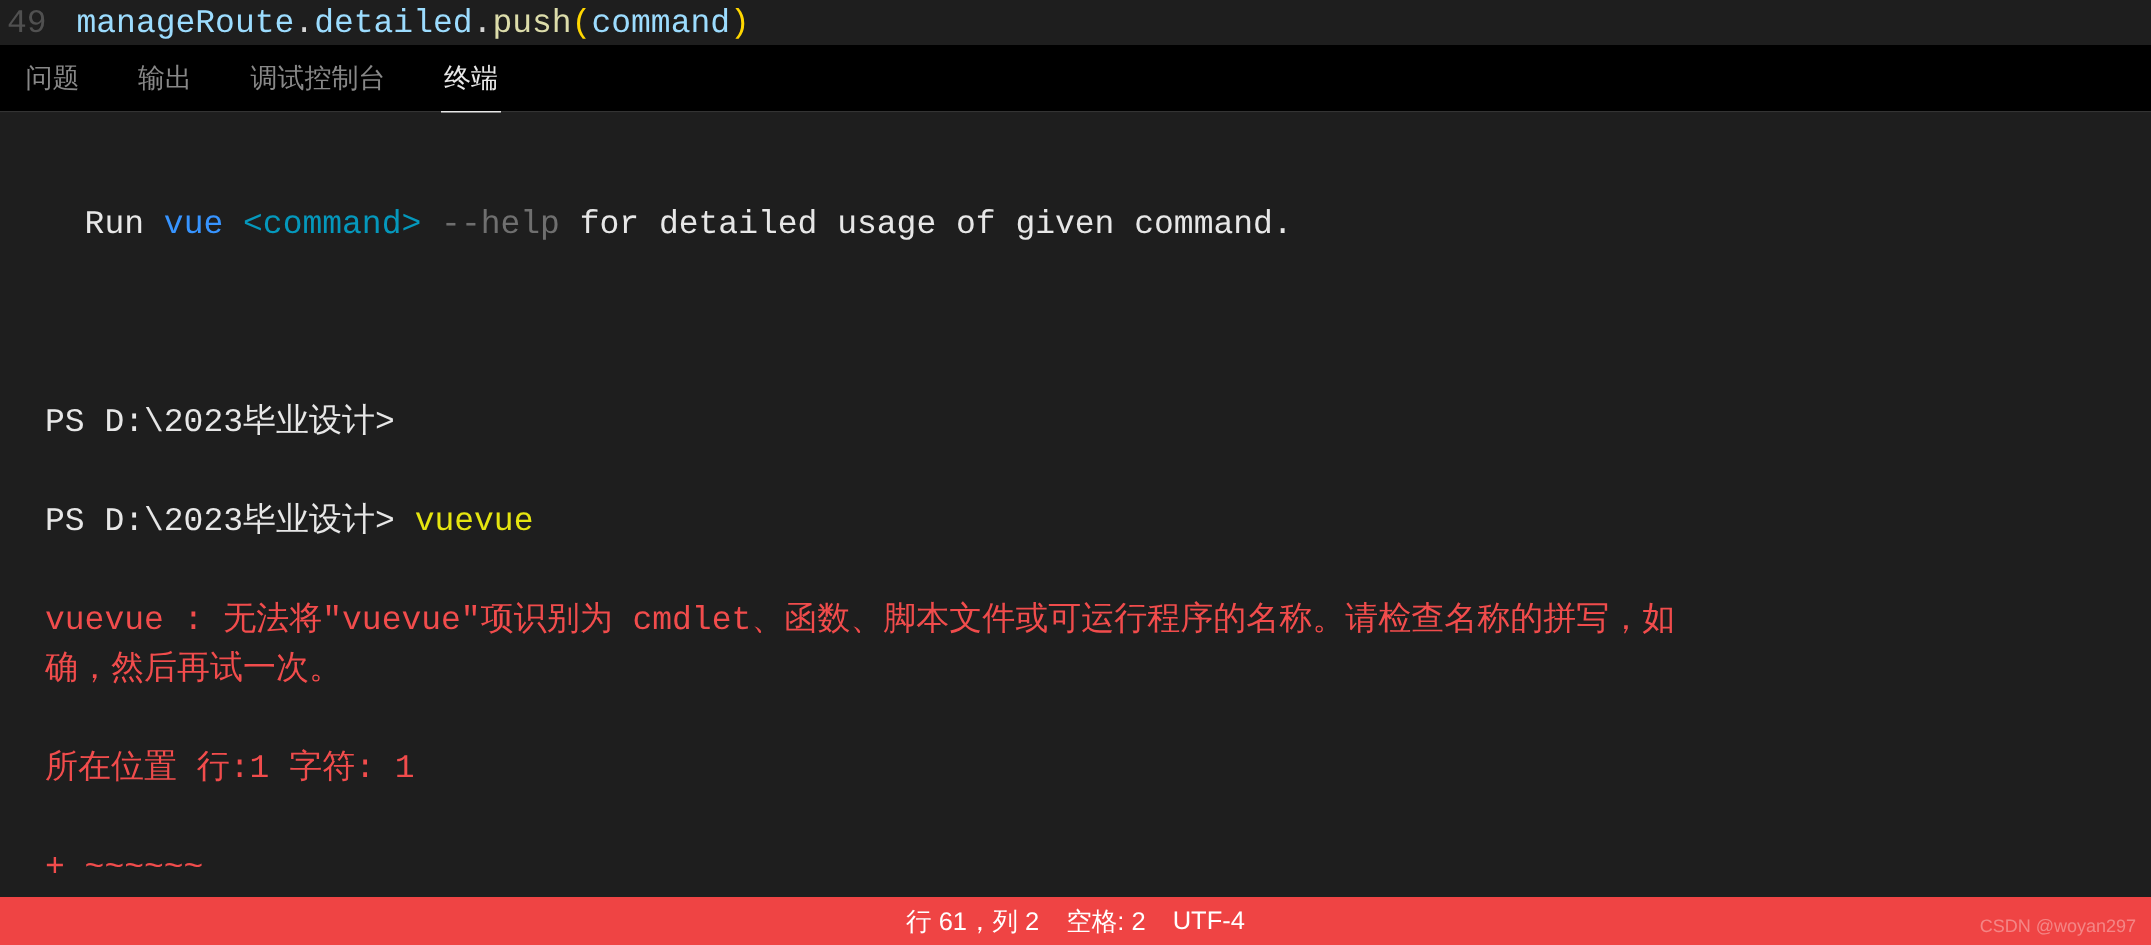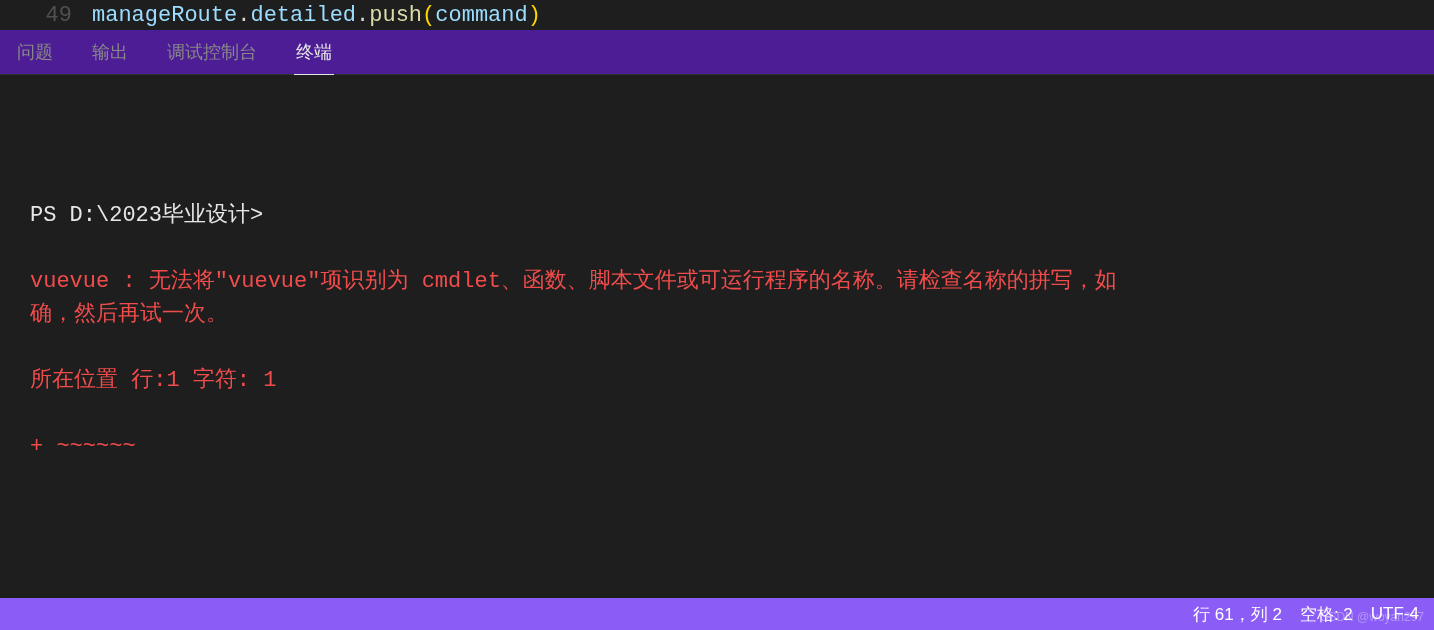--- a/index.html
+++ b/index.html
@@ -14,35 +14,35 @@
   }
   .editor-peek {
     height: 30px;
     background: #1e1e1e;
     display: flex;
     align-items: center;
     font-size: 22px;
     overflow: hidden;
   }
   .line-number {
-    width: 92px;
+    width: 51px;
     text-align: right;
     color: #505050;
     padding-right: 20px;
     font-size: 22px;
   }
   .code-content { white-space: pre; }
   .code-var { color: #9cdcfe; }
   .code-method { color: #dcdcaa; }
   .code-paren { color: #ffd700; }
   .code-dot { color: #d4d4d4; }
 
   .panel-tabs {
     display: flex;
-    background: #4c1d95;
+    background: #000000;
     padding: 0 15px;
     border-bottom: 1px solid #333;
     height: 45px;
     align-items: center;
     gap: 35px;
     font-family: "Microsoft YaHei", sans-serif;
     font-size: 18px;
     color: #888;
   }
   .tab { cursor: pointer; padding: 10px 2px; }
@@ -63,25 +63,25 @@
   .t-gray { color: #6f6f6f; }
   .t-yellow { color: #e5e510; }
   .t-red { color: #f14c4c; }
 
   .status-bar {
     position: absolute;
     bottom: 0;
     left: 0;
     right: 0;
     height: 30px;
-    background: #8b5cf6;
+    background: #ef4444;
     color: #ffffff;
     display: flex;
     align-items: center;
-    justify-content: flex-end;
+    justify-content: center;
     padding: 16px 15px;
     font-family: "Microsoft YaHei", sans-serif;
     font-size: 17px;
     gap: 18px;
   }
   .watermark {
     position: absolute;
     bottom: 6px;
     right: 10px;
     font-size: 12px;
@@ -99,22 +99,24 @@
 </div>
 
 <div class="panel-tabs">
   <div class="tab">问题</div>
   <div class="tab">输出</div>
   <div class="tab">调试控制台</div>
   <div class="tab active">终端</div>
 </div>
 
 <div class="terminal">
+<div><span class="t-white">  Run </span><span class="t-cyan">vue </span><span class="t-darkcyan">&lt;command&gt;</span><span class="t-gray"> --help</span><span class="t-white"> for detailed usage of given command.</span></div>
 <div>&nbsp;</div>
 <div class="t-white">PS D:\2023毕业设计&gt;</div>
+<div><span class="t-white">PS D:\2023毕业设计&gt; </span><span class="t-yellow">vuevue</span></div>
 <div class="t-red">vuevue : 无法将"vuevue"项识别为 cmdlet、函数、脚本文件或可运行程序的名称。请检查名称的拼写，如
 确，然后再试一次。</div>
 <div class="t-red">所在位置 行:1 字符: 1</div>
 <div class="t-red">+ ~~~~~~</div>
 
 
 
 
 </div>
 

